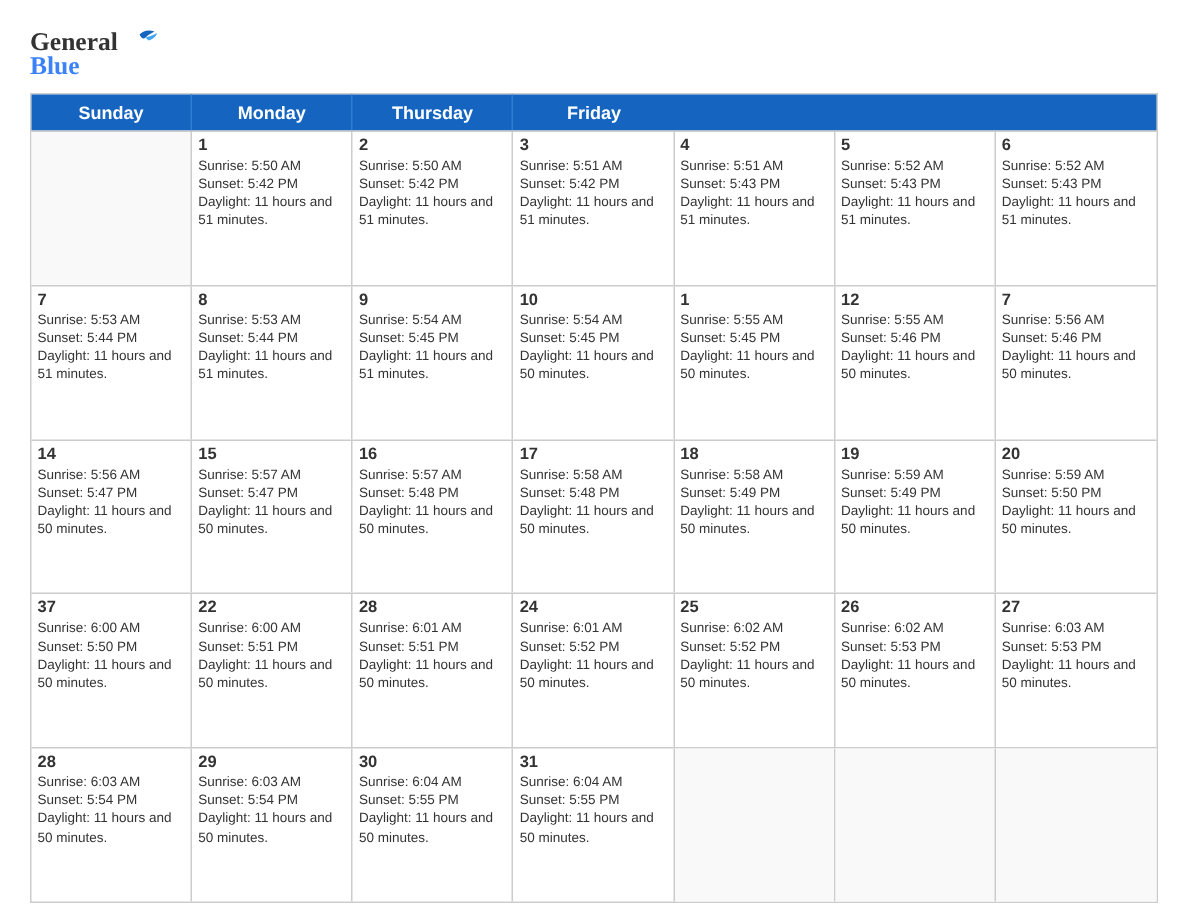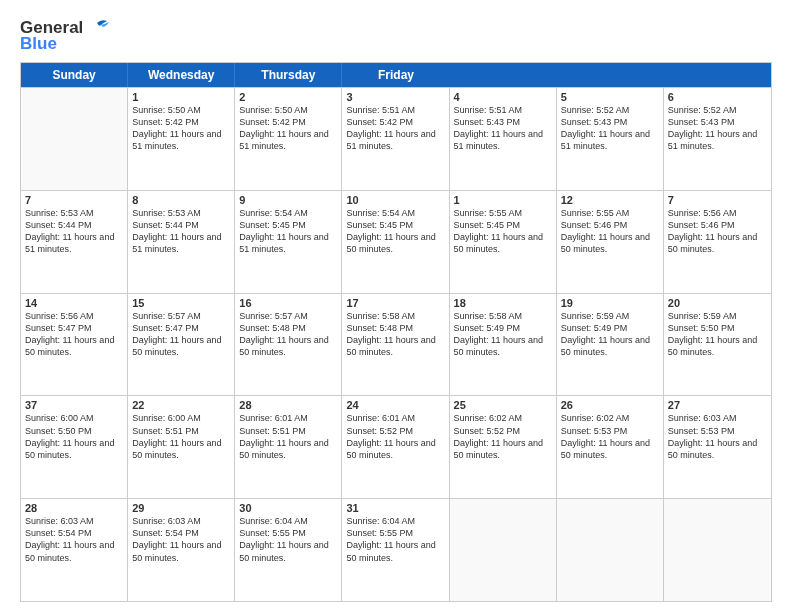--- a/index.html
+++ b/index.html
@@ -15,20 +15,21 @@
       height: 612px;
       padding: 18px 20px 10px 20px;
       display: flex;
       flex-direction: column;
     }
     .header {
       display: flex;
       justify-content: space-between;
       align-items: flex-start;
       margin-bottom: 8px;
+      font-family: Liberation Serif, serif;
     }
     .logo {
       display: flex;
       flex-direction: column;
       align-items: flex-start;
     }
     .logo-line {
       display: flex;
       align-items: center;
       gap: 2px;
@@ -116,21 +117,21 @@
     </div>
     <div class="title-area">
       <div class="month-title"></div>
       <div class="subtitle"></div>
     </div>
   </div>
 
   <div class="calendar">
     <div class="cal-header-row">
     <div class="cal-header-cell">Sunday</div>
-        <div class="cal-header-cell">Wednesday</div>
+        <div class="cal-header-cell">Monday</div>
         <div class="cal-header-cell">Thursday</div>
         <div class="cal-header-cell">Friday</div>
       </div>
     <div class="cal-body">
     <div class="cal-row">
           <div class="cal-cell empty"></div>
           <div class="cal-cell">
             <div class="day-num">1</div>
             <div class="cell-info">Sunrise: 5:50 AM<br>Sunset: 5:42 PM<br>Daylight: 11 hours and 51 minutes.</div>
           </div>

